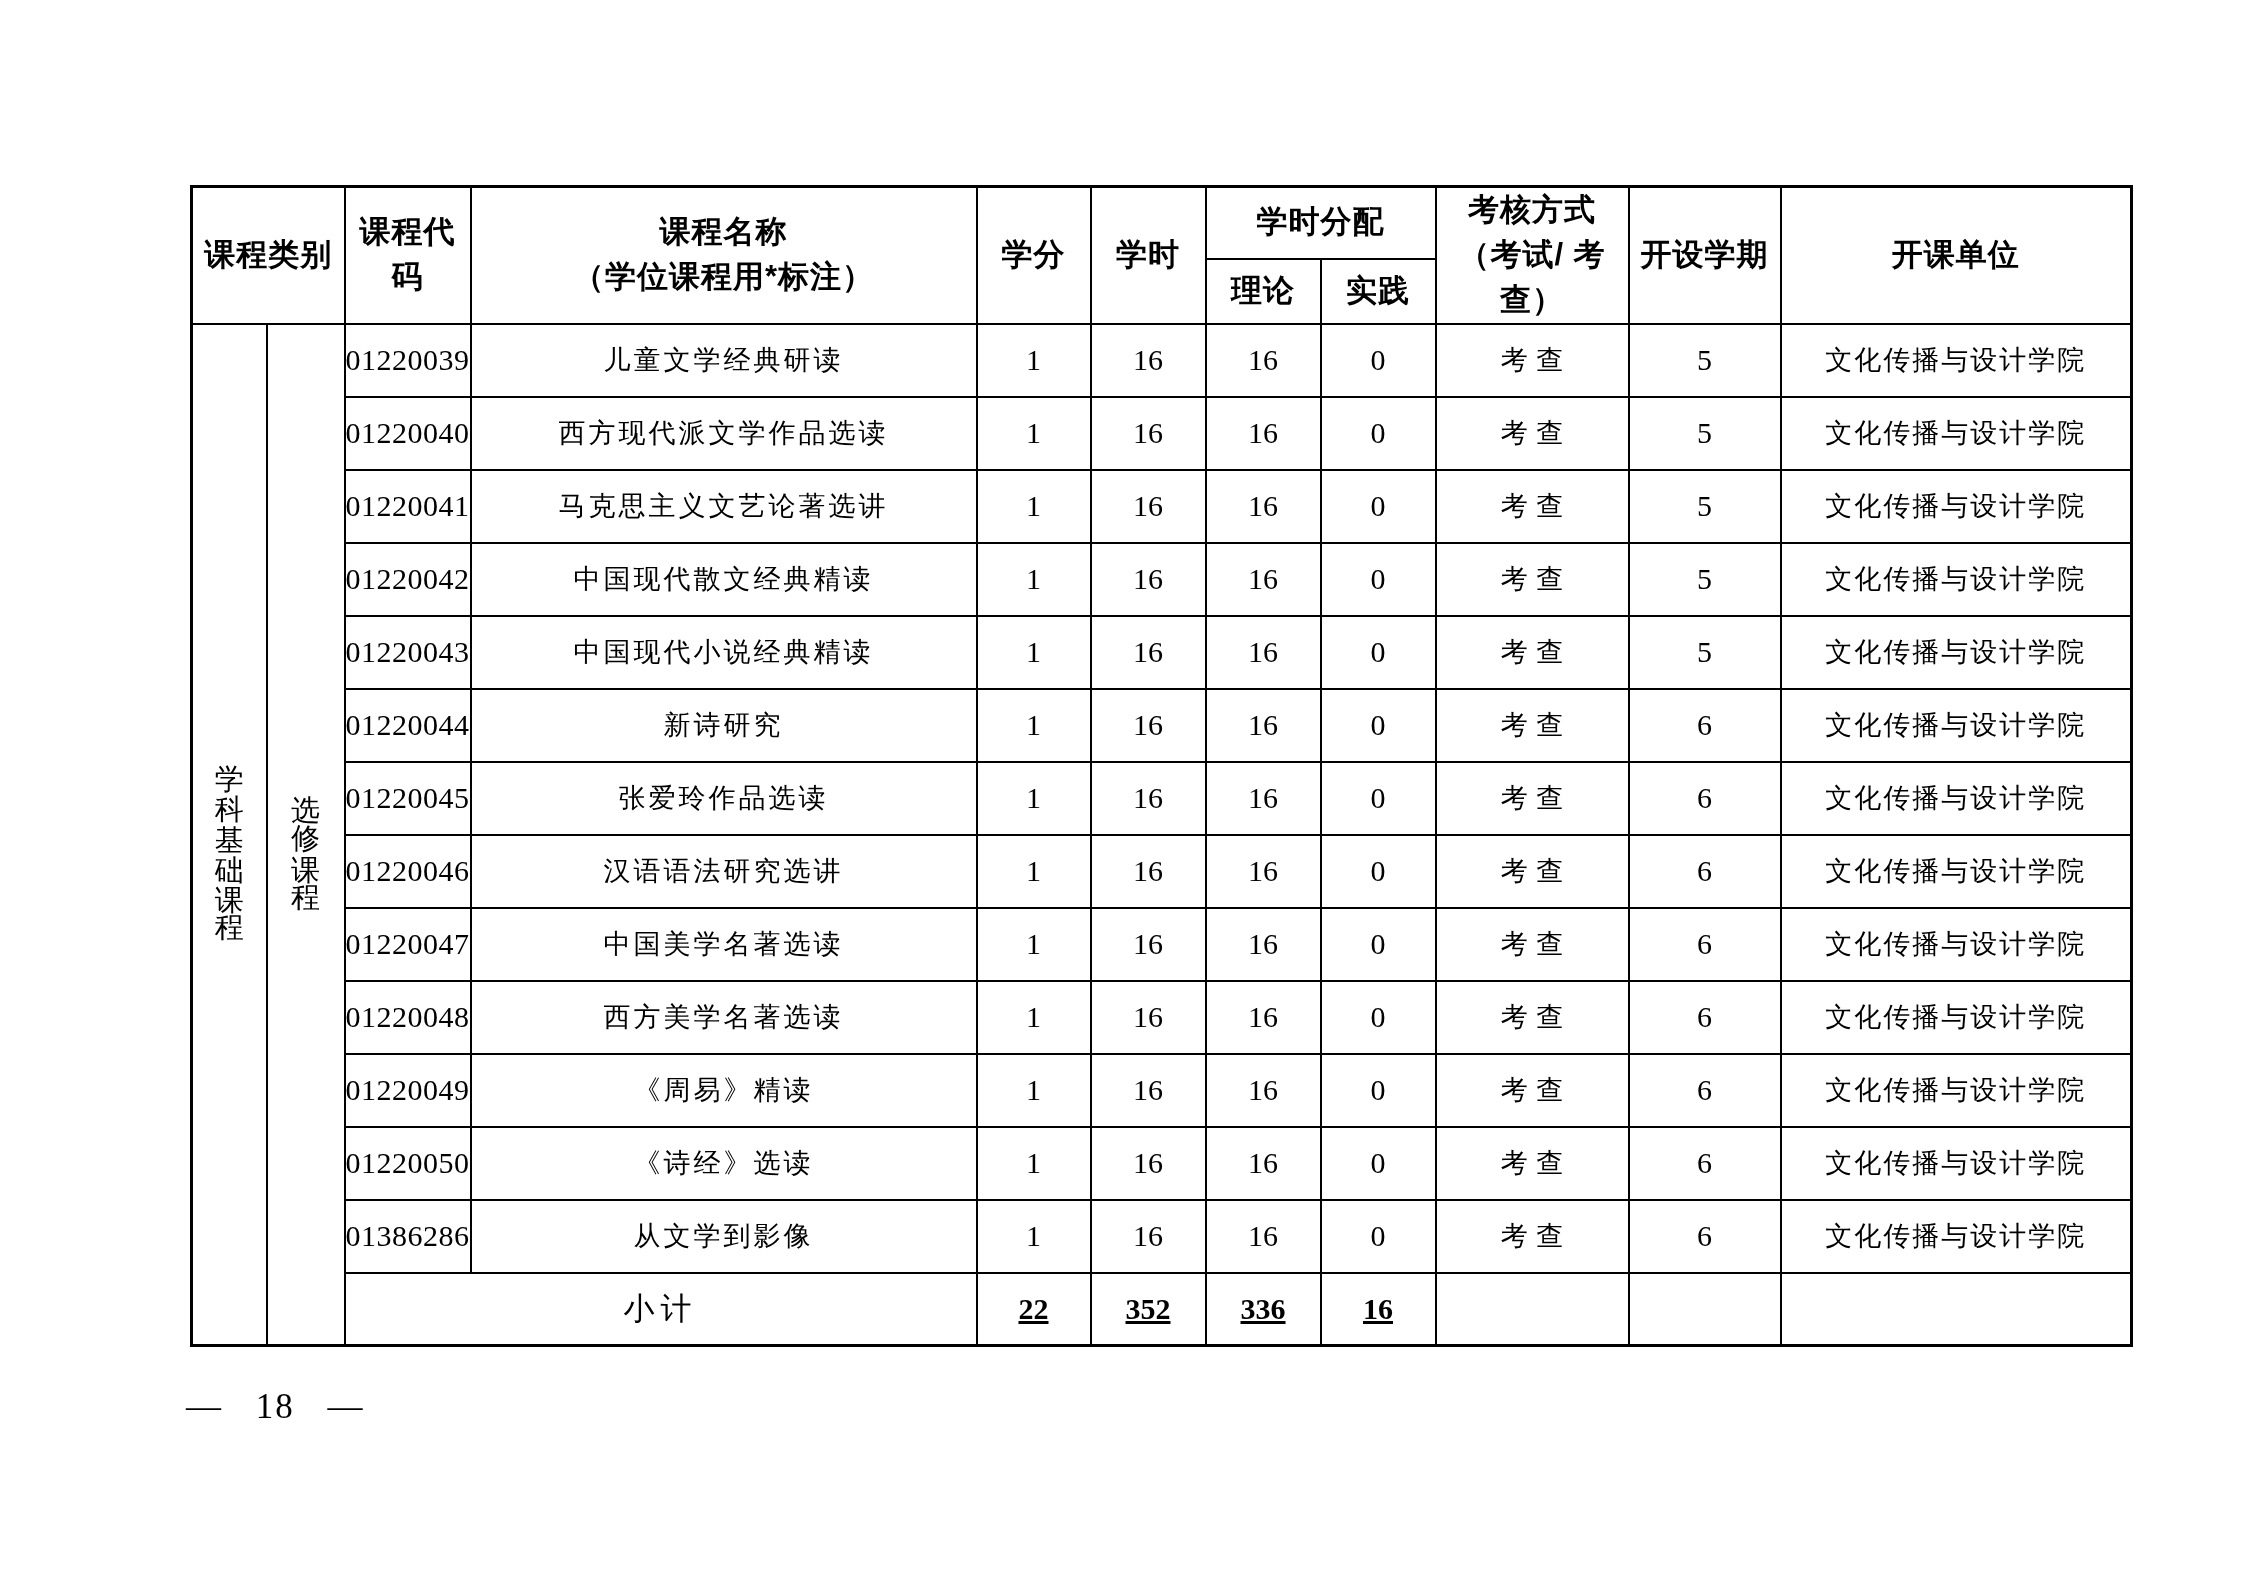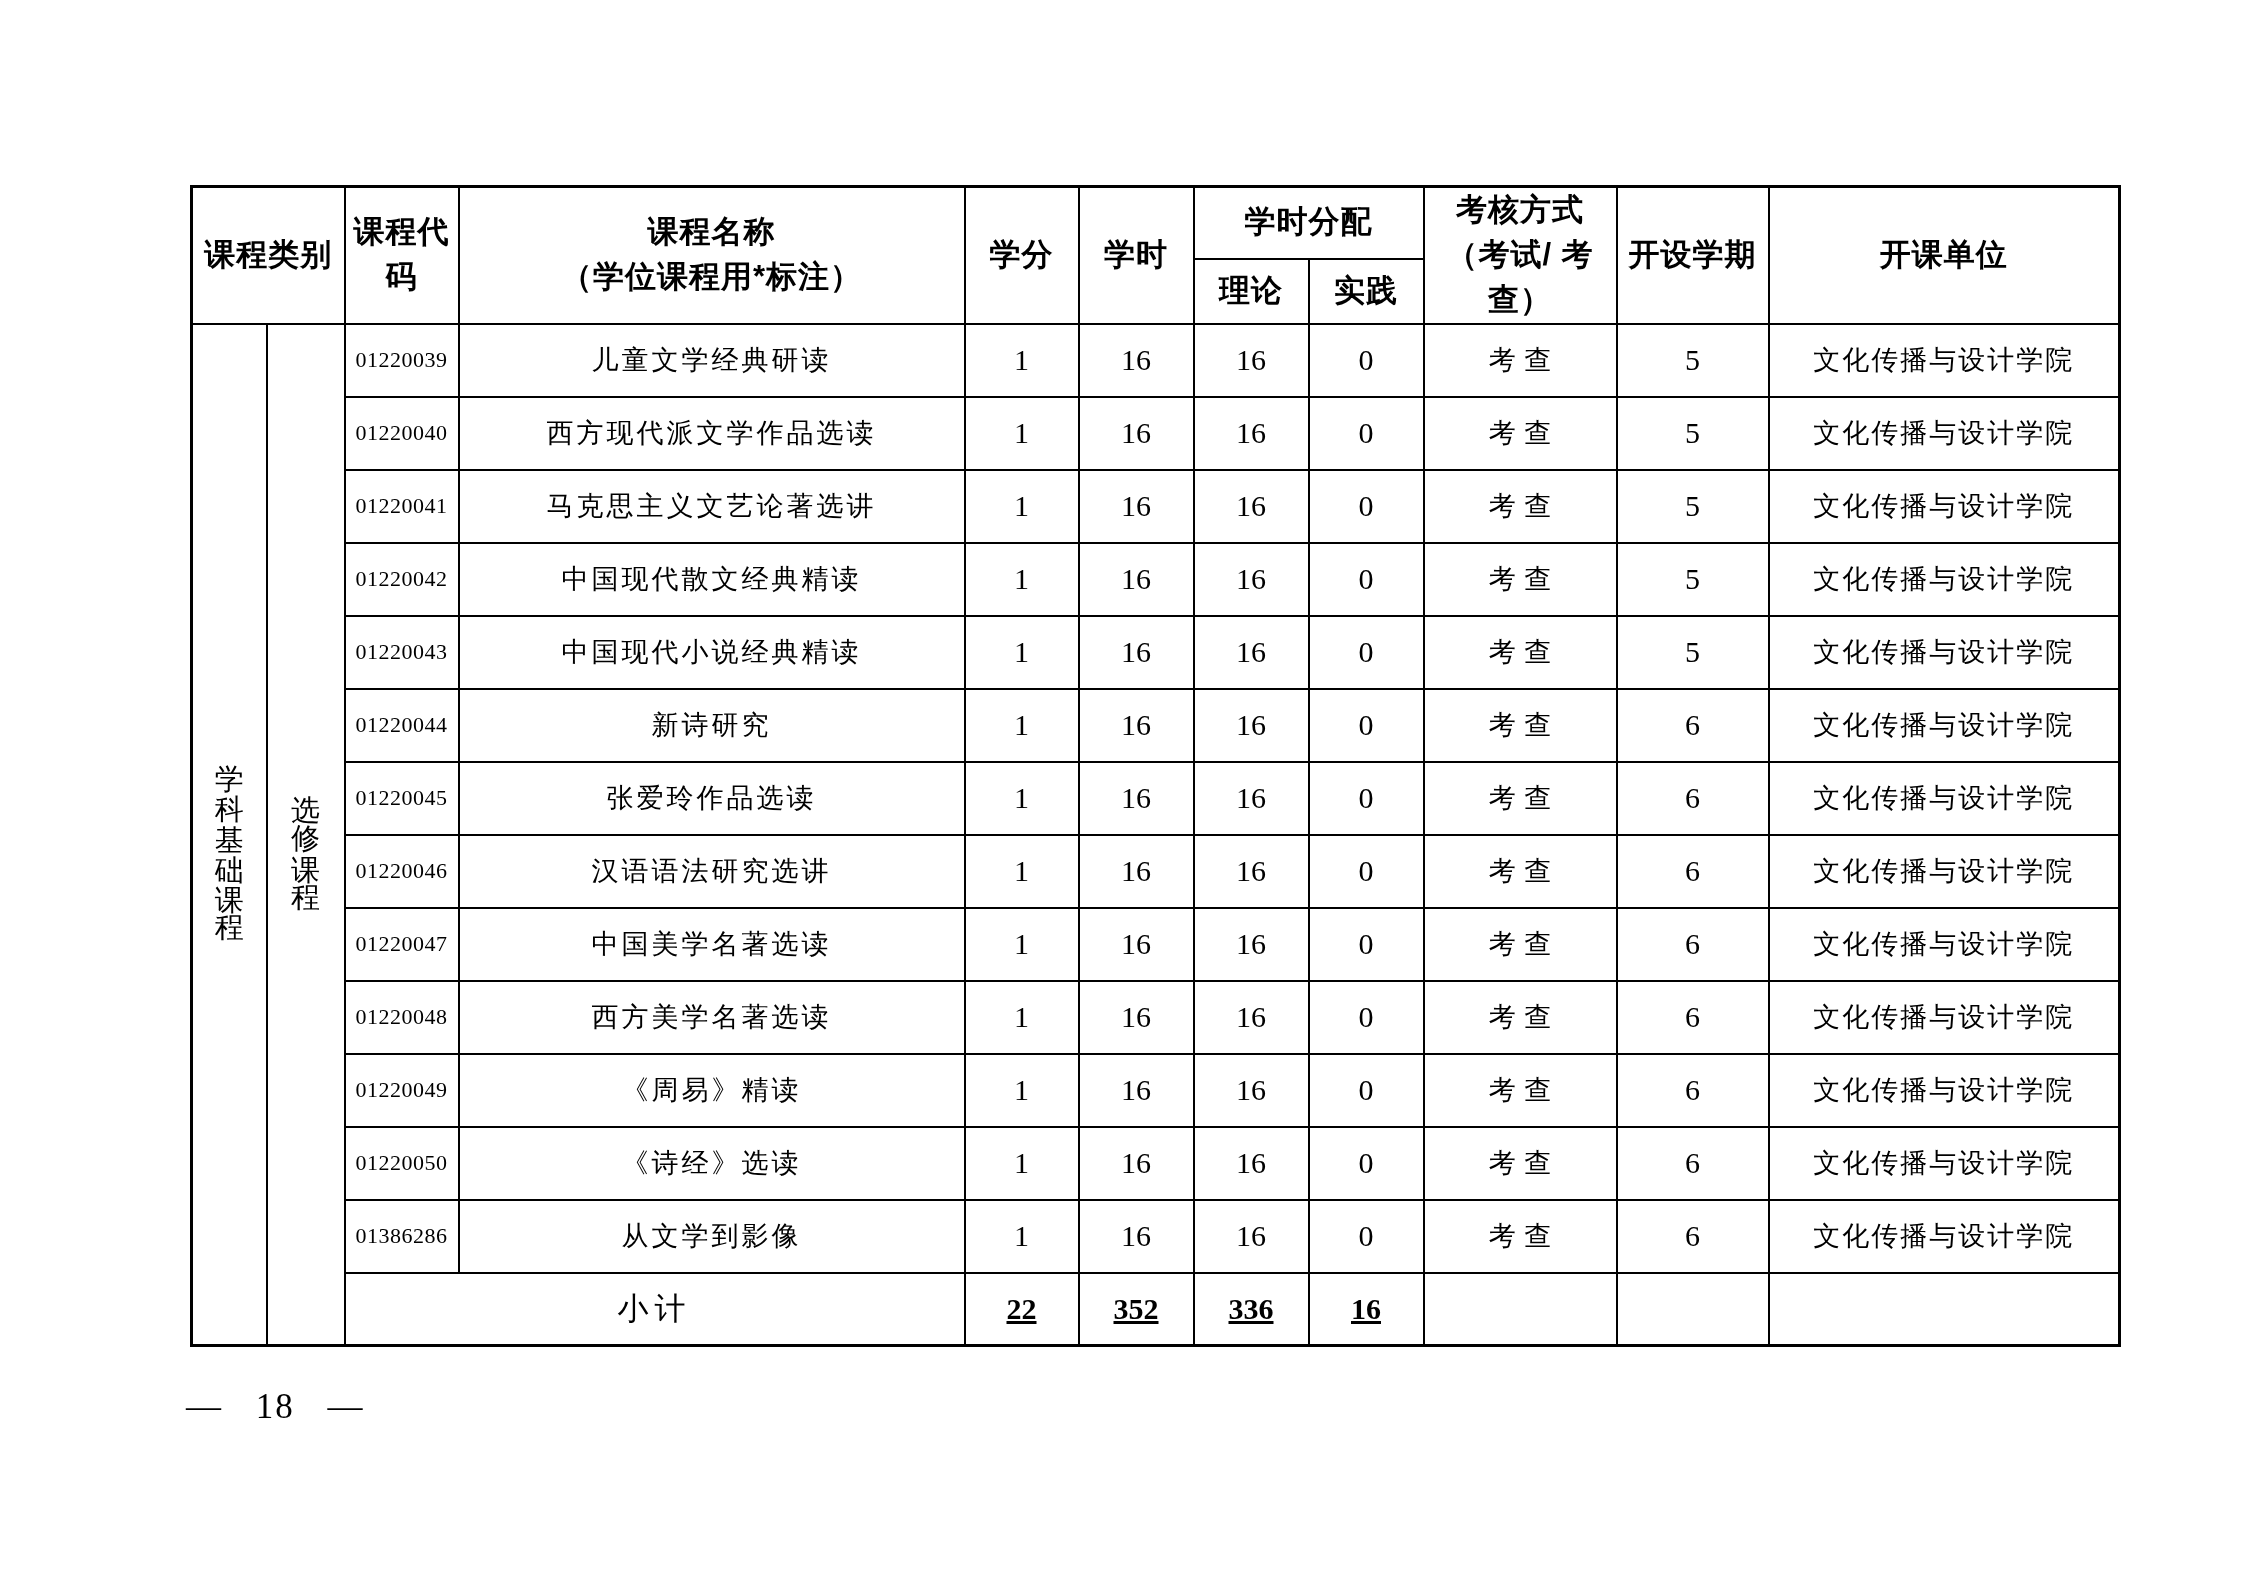--- a/index.html
+++ b/index.html
@@ -28,21 +28,21 @@
   thead th {
     font-family:"Liberation Sans","DejaVu Sans",sans-serif;
     font-weight:700;
     font-size:31px;
     line-height:1.45;
     letter-spacing:1px;
   }
   tr.hrow1 { height:70px; }
   tr.hrow2 { height:63px; }
   tbody tr { height:73px; }
-  td.cell-code   { font-size:22px; letter-spacing:0.5px; }
+  td.cell-code   { font-size:30px; letter-spacing:0.5px; }
   td.cell-name   { font-size:27px; letter-spacing:3px; }
   td.cell-num    { font-size:30px; }
   td.cell-assess { font-size:27px; letter-spacing:0.32em; text-indent:0.32em;font-family:Liberation Serif, serif; }
   td.cell-unit   { font-size:27px; letter-spacing:2px; }
   td.cell-vert   { }
   .vtext {
     display:inline-block;
     writing-mode:vertical-rl;
     text-orientation:upright;
     font-size:29px;

